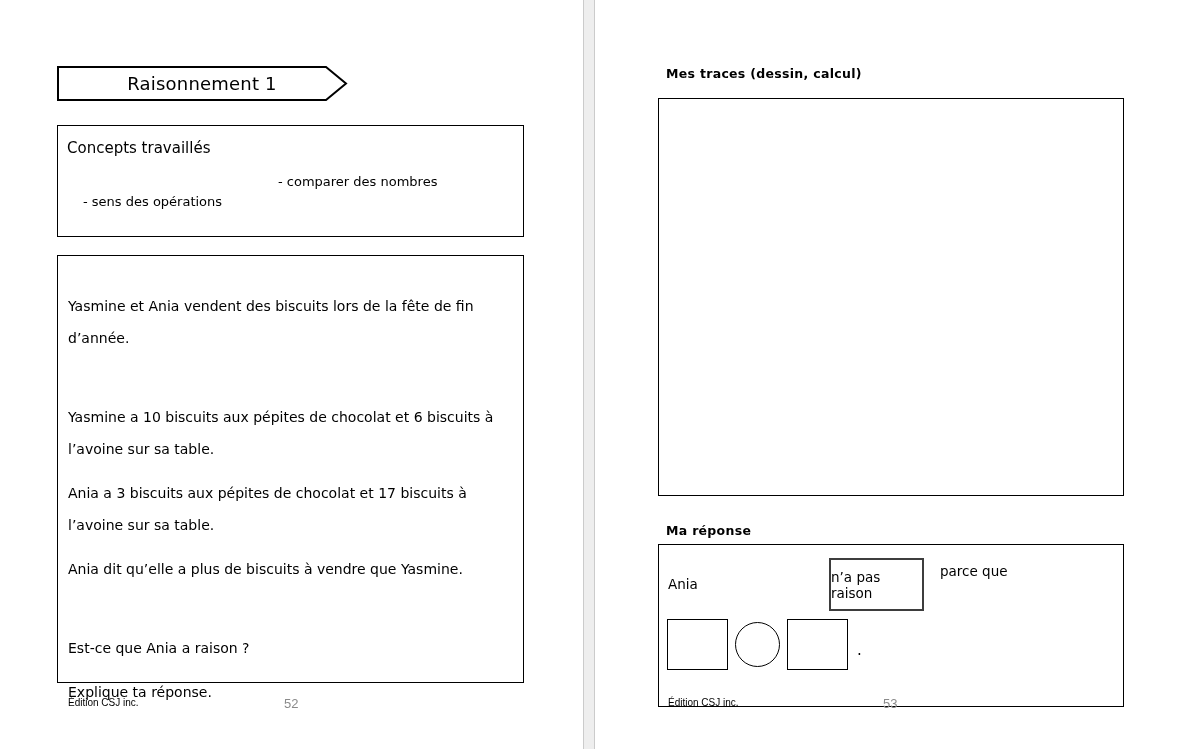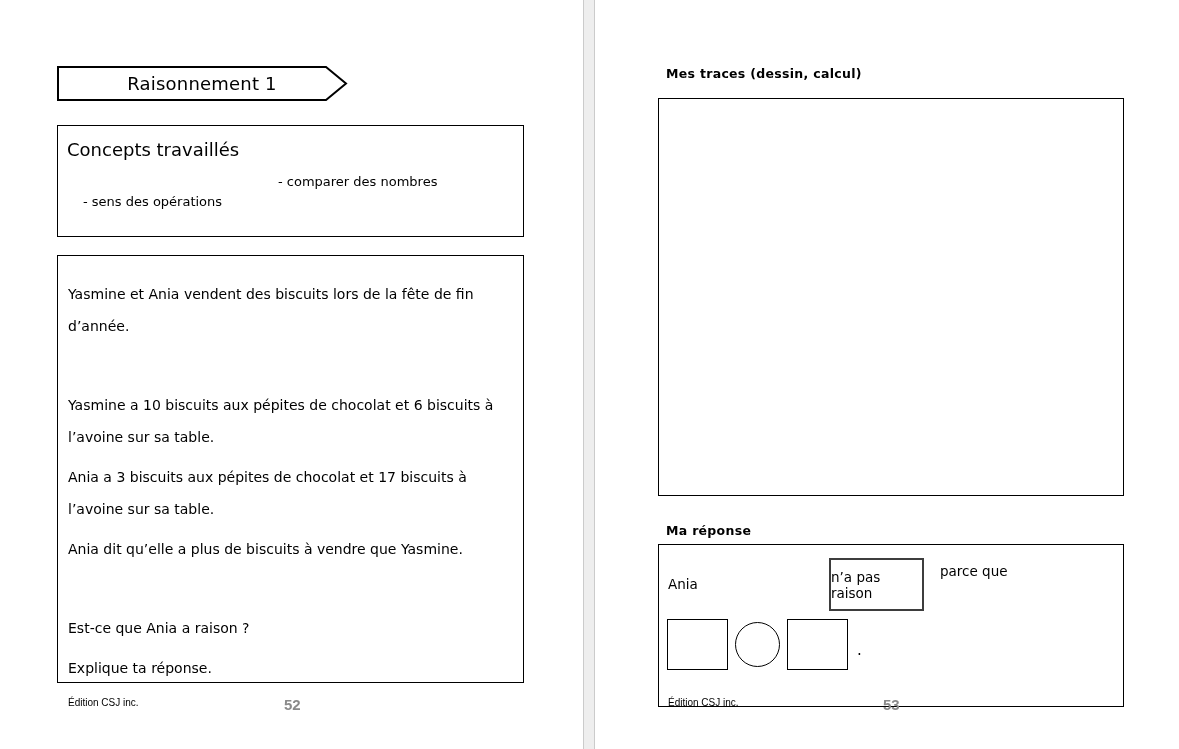--- a/index.html
+++ b/index.html
@@ -27,37 +27,36 @@
   .header-arrow svg { position: absolute; left: 0; top: 0; }
   .header-title {
     position: absolute; left: 0; top: 0; width: 290px; height: 34px;
     display: flex; align-items: center; justify-content: center;
     font-size: 18px; letter-spacing: 0.2px;
   }
 
   .outline-box { position: absolute; border: 1.5px solid #000; background: #fff; }
 
   #concepts-box { left: 57px; top: 125px; width: 467px; height: 112px; }
-  .concepts-title { position: absolute; left: 9px;  top: 13px; font-size: 18px; }
+  .concepts-title { position: absolute; left: 9px;  top: 13px; font-size: 15px; }
   .concept-item-1 { position: absolute; left: 25px; top: 48px; font-size: 13px; margin-top: 20px; }
   .concept-item-2 { position: absolute; left: 220px; top: 48px; font-size: 13px; }
 
   #problem-box { left: 57px; top: 255px; width: 467px; height: 428px; padding: 22px 10px 0 10px; }
-  p.prob { margin: 0 0 8px 0; font-size: 14px; line-height: 32px; }
+  p.prob { margin: 12px 0 8px 0; font-size: 14px; line-height: 32px; }
   p.prob.gap { margin-bottom: 47px; }
 
   .footer-publisher {
     position: absolute; top: 697px; font-size: 10px;
     font-family: "Liberation Sans", sans-serif;
   }
   .footer-page-num {
-    position: absolute; top: 696px; font-size: 15px;
+    position: absolute; top: 696px; font-size: 13px;
     color: var(--page-num, #8a8a8a);
     font-family: "Liberation Sans", sans-serif;
-    font-weight: bold;
   }
   #left-publisher  { left: 68px; }
   #left-page-num   { left: 284px; }
   #right-publisher { left: 71px; }
   #right-page-num  { left: 286px; }
 
   
   .section-label { position: absolute; font-weight: bold; font-size: 12.5px; letter-spacing: 0.3px; }
   #traces-label   { left: 69px; top: 66px; }
   #traces-box     { left: 61px; top: 98px;  width: 466px; height: 398px; }

